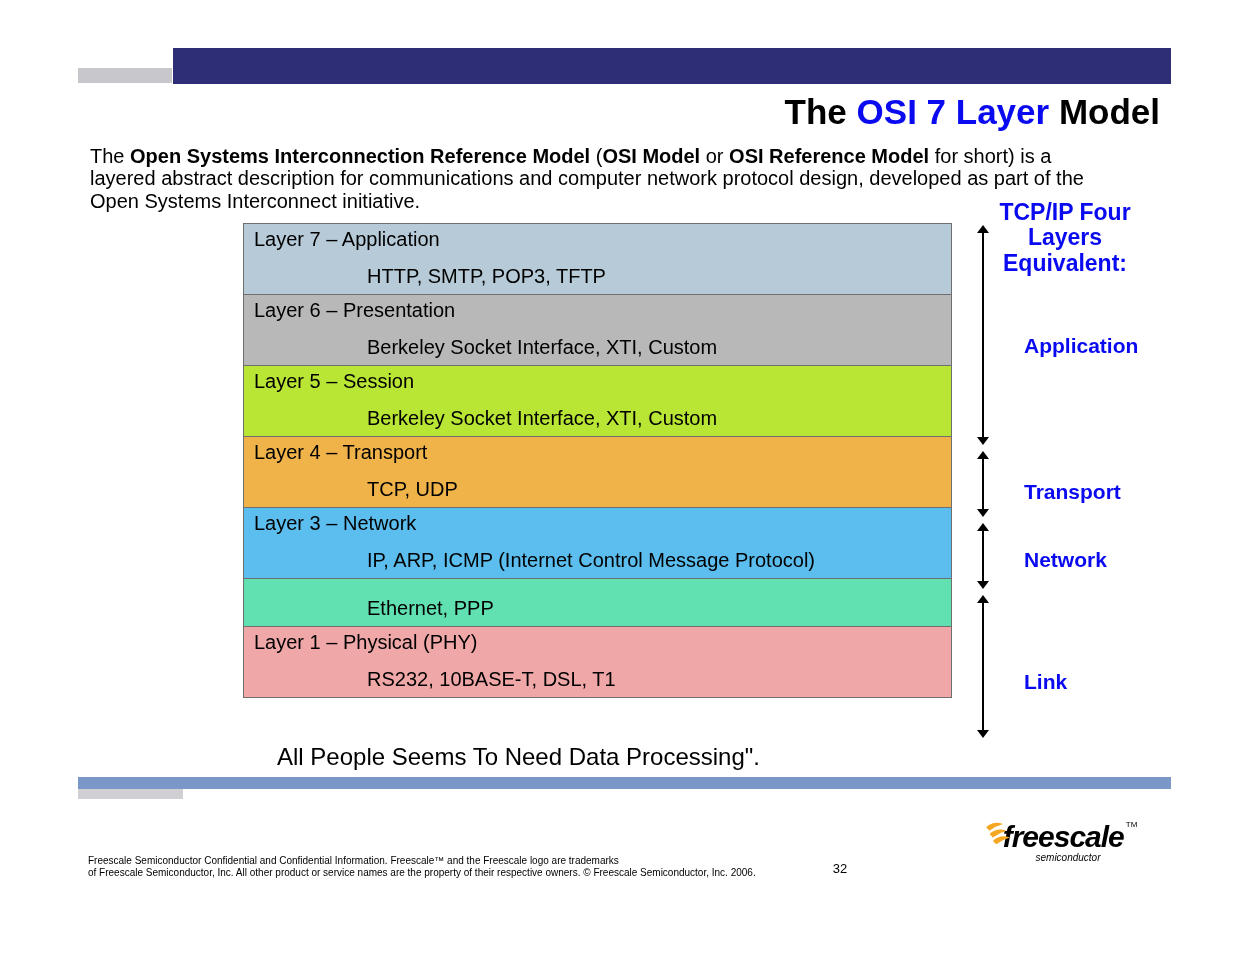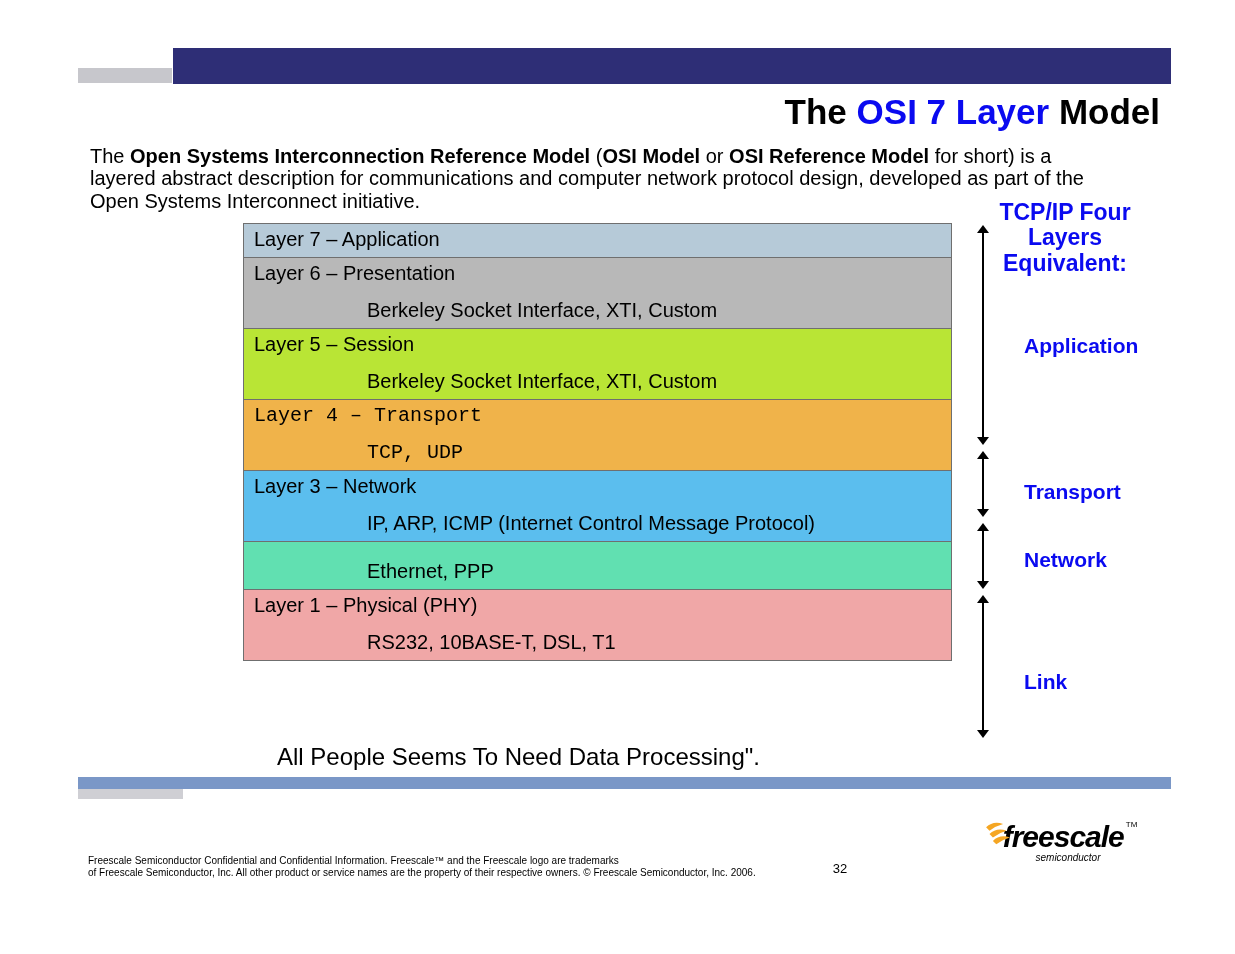--- a/index.html
+++ b/index.html
@@ -58,21 +58,21 @@
     padding: 4px 10px 6px 10px;
     font-size: 20px;
     line-height: 1.15;
   }
   .osi-row:first-child { border-top: none; }
   .osi-row .name { display: block; }
   .osi-row .examples { display: block; padding-left: 113px; margin-top: 14px; }
   .c7 { background: #b6cad8; }
   .c6 { background: #b8b8b8; }
   .c5 { background: #b9e535; }
-  .c4 { background: #f0b34a; font-family: Liberation Mono, monospace; }
+  .c4 { background: #f0b34a; }
   .c3 { background: #5bbeee; }
   .c2 { background: #61e0b1; }
   .c1 { background: #f0a7a7; }
   
   .mnemonic {
     position: absolute;
     left: 277px; top: 743px;
     font-size: 24px;
   }
   
@@ -190,20 +190,21 @@
   <span>The </span><span class="hl">OSI 7 Layer</span><span> Model</span>
 </div>
 
 <div class="intro">
   <span>The </span><b>Open Systems Interconnection Reference Model</b><span> (</span><b>OSI Model</b><span> or </span><b>OSI Reference Model</b><span> for short) is a layered abstract description for communications and computer network protocol design, developed as part of the Open Systems Interconnect initiative.</span>
 </div>
 
 <div class="osi-table">
   <div class="osi-row c7">
     <span class="name">Layer 7 – Application</span>
+    <span class="examples">HTTP, SMTP, POP3, TFTP</span>
   </div>
   <div class="osi-row c6">
     <span class="name">Layer 6 – Presentation</span>
     <span class="examples">Berkeley Socket Interface, XTI, Custom</span>
   </div>
   <div class="osi-row c5">
     <span class="name">Layer 5 – Session</span>
     <span class="examples">Berkeley Socket Interface, XTI, Custom</span>
   </div>
   <div class="osi-row c4">

